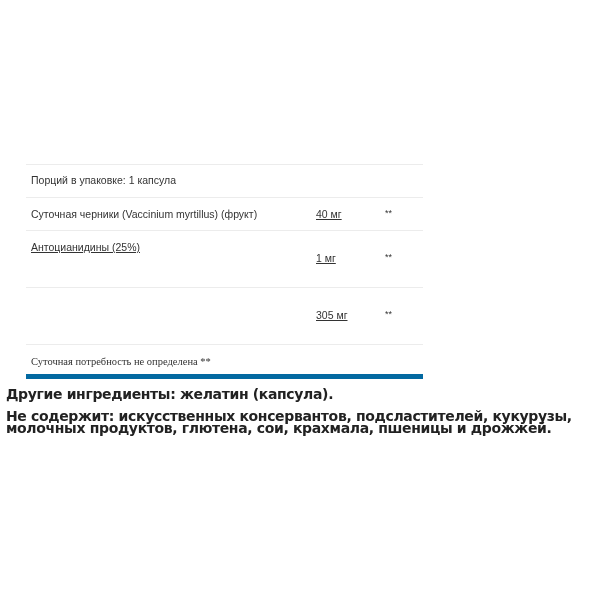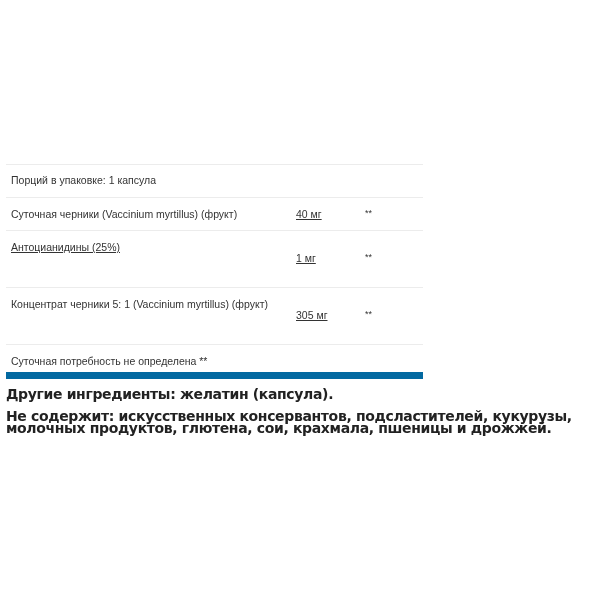--- a/index.html
+++ b/index.html
@@ -19,23 +19,25 @@
       position: absolute;
       left: 6px;
       top: 164px;
       width: 417px;
       border-collapse: collapse;
     }
     .row {
       position: relative;
       border-top: 1px solid #ececec;
       box-sizing: border-box;
+      margin-left: 20px;
     }
     .row.last {
-      border-bottom: 7px solid #0369a1;
+      border-bottom: 5px solid #0369a1;
+      font-family: Liberation Serif, serif;
     }
     .cell {
       position: absolute;
       font-size: 10.5px;
       line-height: 13px;
       white-space: nowrap;
     }
     .c-name { left: 5px; }
     .c-amt { left: 290px; text-decoration: underline; }
     .c-dv { left: 359px; font-size: 9px; }
@@ -67,21 +69,20 @@
     <span class="cell c-dv" style="top:9px;">**</span>
   </div>
 
   <div class="row" style="height:57px;">
     <span class="cell c-name" style="top:10px;text-decoration:underline;">Антоцианидины (25%)</span>
     <span class="cell c-amt" style="top:21px;">1 мг</span>
     <span class="cell c-dv" style="top:20px;">**</span>
   </div>
 
   <div class="row" style="height:57px;">
-    <span class="cell c-name" style="top:10px;">Концентрат черники 5: 1 (Vaccinium myrtillus) (фрукт)</span>
     <span class="cell c-amt" style="top:21px;">305 мг</span>
     <span class="cell c-dv" style="top:20px;">**</span>
   </div>
 
   <div class="row last" style="height:35px;">
     <span class="cell c-name" style="top:10px;">Суточная потребность не определена **</span>
   </div>
 </div>
 
 <div class="notes other">Другие ингредиенты: желатин (капсула).</div>

